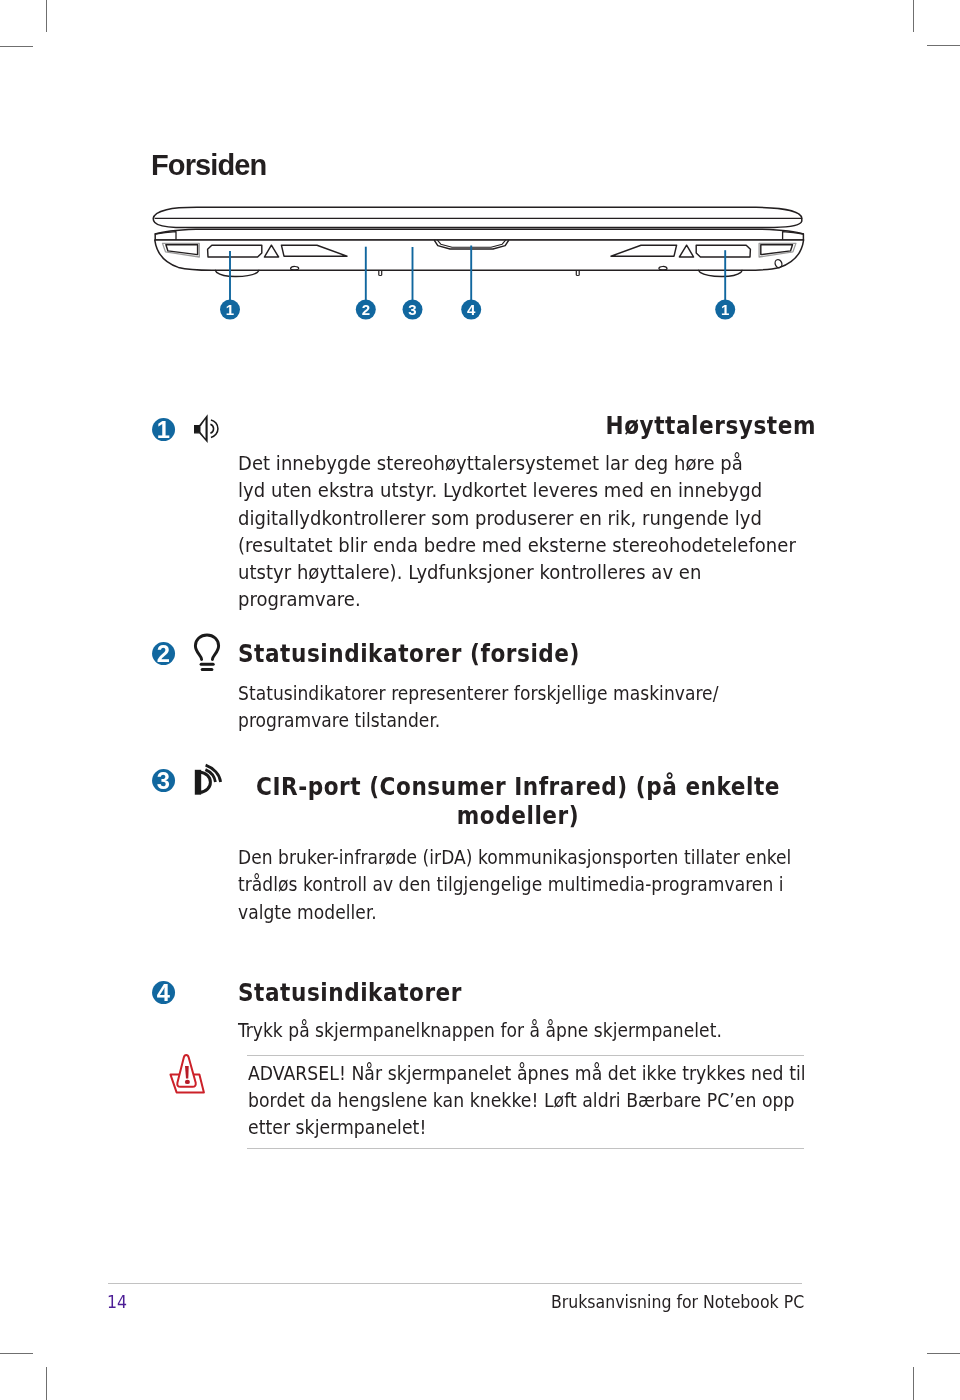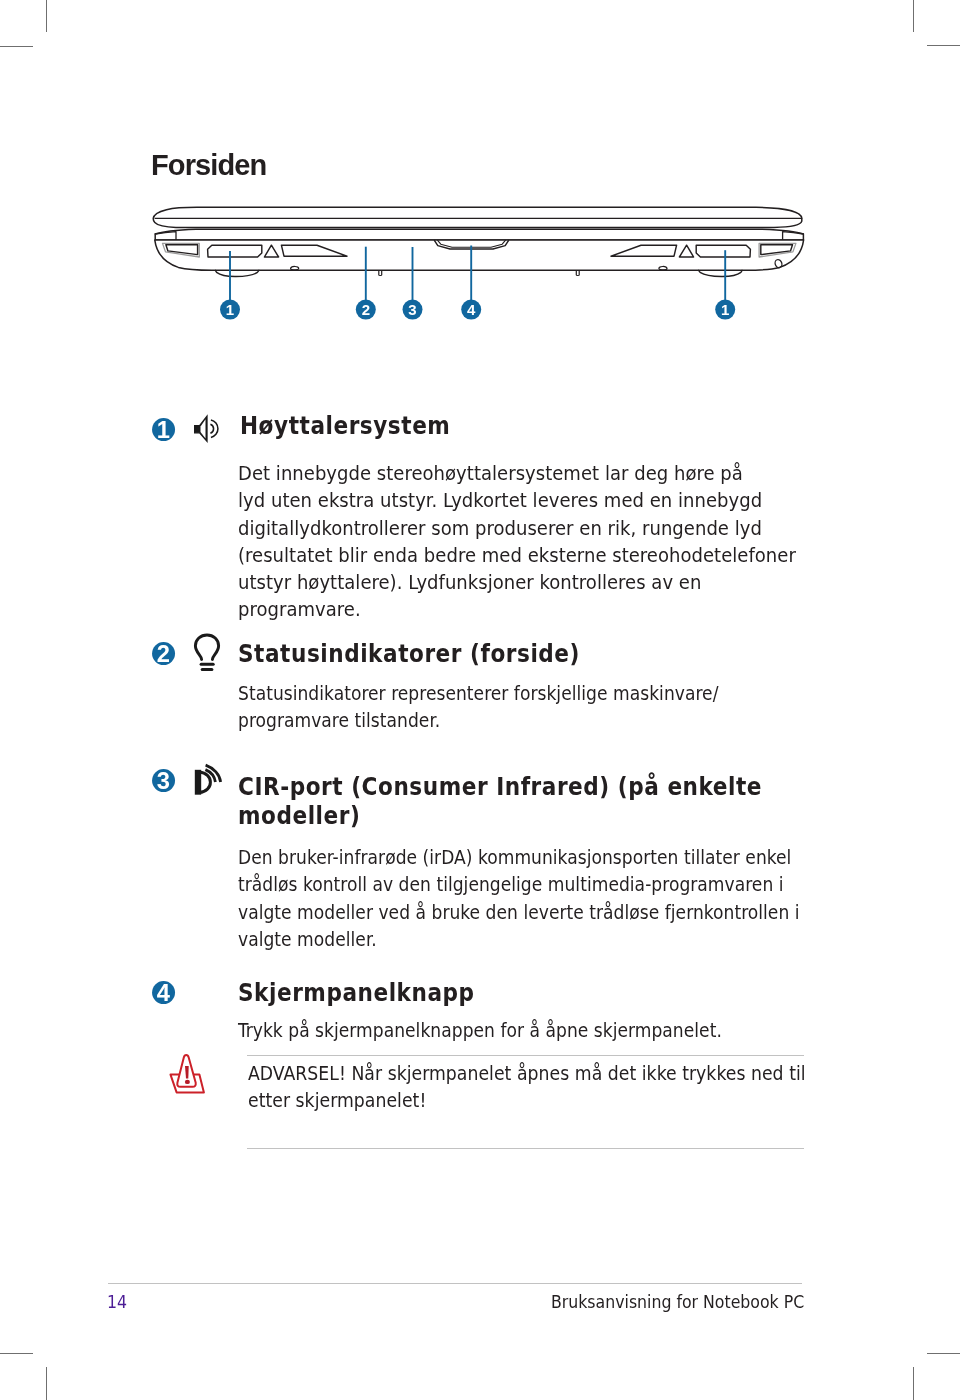--- a/index.html
+++ b/index.html
@@ -20,21 +20,21 @@
       line-height:28.5px;letter-spacing:0.55px;}
   .bd{position:absolute;font-size:19px;color:#231f20;
       font-family:"DejaVu Sans Condensed","DejaVu Sans",sans-serif;
       line-height:27.3px;letter-spacing:0.04px;}
   .ic{position:absolute;}
   .bullet{position:absolute;}
   .hd span,.bd span{display:block;white-space:pre;}
 
   .rule{position:absolute;height:1.3px;background:#c2c2c2;}
   .warn{font-size:19.2px;line-height:27.2px;}
-  .big{font-size:20px;margin-top:10px;}
+  .big{font-size:20px;}
 
   #pageno{position:absolute;left:107px;top:1292px;font-size:17.5px;color:#4c1d95;
           font-family:"DejaVu Sans Condensed","DejaVu Sans",sans-serif;}
   #footer-text{position:absolute;left:551px;top:1292px;font-size:17.5px;color:#231f20;
           font-family:"DejaVu Sans Condensed","DejaVu Sans",sans-serif;}
 </style>
 </head>
 <body>
 
 <div class="page">
@@ -122,21 +122,21 @@
     <text x="11.3" y="19.7" text-anchor="middle" font-family="Liberation Sans, sans-serif" font-size="23.7" font-weight="bold" fill="#ffffff">1</text>
   </svg>
   <svg class="ic" style="left:193px;top:414px;" width="30" height="30" viewBox="0 0 30 30">
     <path d="M14.0 2.2 L6.6 11.55 L1.66 11.55 L1.66 18.8 L6.6 18.8 L14.0 27.3 Z" fill="#1a1a1a" stroke="#1a1a1a" stroke-width="1.3" stroke-linejoin="miter"></path>
     <path d="M12.5 5.2 L7.5 12.4 L7.5 17.9 L12.5 24.4 Z" fill="#ffffff" stroke="none"></path>
     <g fill="none" stroke="#1a1a1a" stroke-width="1.55" stroke-linecap="butt">
       <path d="M17.4 10.2 A 4.85 4.85 0 0 1 17.4 19.3"></path>
       <path d="M17.9 6.0 A 8.9 8.9 0 0 1 17.9 23.4"></path>
     </g>
   </svg>
-  <div class="hd" style="left:240px;top:412px;width:560px;">Høyttalersystem</div>
+  <div class="hd" style="left:256px;top:412px;width:560px;text-align:right;">Høyttalersystem</div>
   <div class="bd big" style="left:238px;top:450px;width:560px;">
       <span>Det innebygde stereohøyttalersystemet lar deg høre på</span>
       <span>lyd uten ekstra utstyr. Lydkortet leveres med en innebygd</span>
       <span>digitallydkontrollerer som produserer en rik, rungende lyd</span>
       <span>(resultatet blir enda bedre med eksterne stereohodetelefoner</span>
       <span>utstyr høyttalere). Lydfunksjoner kontrolleres av en</span>
       <span>programvare.</span>
     </div>
 
   <svg class="bullet" style="left:152.2px;top:642.4px;" width="24" height="24" viewBox="0 0 24 24">
@@ -161,53 +161,53 @@
     <text x="11.3" y="19.7" text-anchor="middle" font-family="Liberation Sans, sans-serif" font-size="23.7" font-weight="bold" fill="#ffffff">3</text>
   </svg>
   <svg class="ic" style="left:192px;top:760px;" width="32" height="38" viewBox="0 0 32 38">
     <path d="M2.8 9.8 L9.2 9.8 L9.2 34.7 L2.8 34.7 Z" fill="#1a1a1a"></path>
     <path d="M7.4 12.0 C14.2 12.6 18.4 16.8 18.4 22.2 C18.4 27.6 14.2 31.9 7.4 32.6" fill="none" stroke="#1a1a1a" stroke-width="3.0"></path>
     <g fill="none" stroke="#1a1a1a" stroke-width="2.8" stroke-linecap="butt">
       <path d="M13.6 5.1 C21.8 8.0 27.8 14.8 28.6 22.0"></path>
       <path d="M13.4 9.6 C18.8 11.9 22.6 16.3 23.4 22.0"></path>
     </g>
   </svg>
-  <div class="hd" style="left:238px;top:773px;width:560px;">
+  <div class="hd" style="left:238px;top:773px;width:560px;text-align:center;">
       <span>CIR-port (Consumer Infrared) (på enkelte</span>
       <span>modeller)</span>
     </div>
   <div class="bd" style="left:238px;top:844px;width:585px;">
       <span>Den bruker-infrarøde (irDA) kommunikasjonsporten tillater enkel</span>
       <span>trådløs kontroll av den tilgjengelige multimedia-programvaren i</span>
-      <span>valgte modeller ved å bruke den leverte trådløse fjernkontrollen i</span>
       <span>valgte modeller.</span>
     </div>
 
   <svg class="bullet" style="left:152.2px;top:980.9px;" width="24" height="24" viewBox="0 0 24 24">
     <circle cx="11.55" cy="11.55" r="11.5" fill="#11679f"></circle>
     <text x="11.3" y="19.7" text-anchor="middle" font-family="Liberation Sans, sans-serif" font-size="23.7" font-weight="bold" fill="#ffffff">4</text>
   </svg>
-  <div class="hd" style="left:238px;top:979px;width:560px;">Skjermpanelknapp</div>
+  <div class="hd" style="left:238px;top:979px;width:560px;">Statusindikatorer</div>
   <div class="bd" style="left:238px;top:1017px;width:560px;">
       <span>Trykk på skjermpanelknappen for å åpne skjermpanelet.</span>
     </div>
 
   <div class="rule" style="left:246.5px;top:1055px;width:557px;"></div>
   <svg class="ic" style="left:163px;top:1053px;" width="46" height="42" viewBox="0 0 46 42">
     <g fill="#ffffff" stroke="#cc2129" stroke-width="2.0" stroke-linejoin="round" stroke-linecap="round">
       <path d="M16.6 21.6 L7.5 21.6 L13.6 39.4 L40.9 39.4 L36.4 21.6 L30.6 21.6"></path>
       <path d="M23.2 2.0 C24.5 2.0 25.3 2.9 25.7 4.4 L32.7 29.8 C33.1 32.6 31.8 33.8 29.6 33.8 L17.4 33.8 C15.0 33.8 13.9 32.6 14.4 29.8 L20.8 4.4 C21.2 2.9 21.9 2.0 23.2 2.0 Z"></path>
     </g>
     <g fill="#b51b27">
       <path d="M22.0 12.9 L25.7 12.9 L25.3 25.4 L23.0 25.4 Z"></path>
       <ellipse cx="24.4" cy="28.9" rx="2.5" ry="2.2"></ellipse>
     </g>
   </svg>
   <div class="bd warn" style="left:248px;top:1060px;width:580px;">
       <span>ADVARSEL! Når skjermpanelet åpnes må det ikke trykkes ned til</span>
+      <span>bordet da hengslene kan knekke! Løft aldri Bærbare PC’en opp</span>
       <span>etter skjermpanelet!</span>
     </div>
   <div class="rule" style="left:246.5px;top:1148px;width:557px;"></div>
 
   <div id="pageno">14</div>
   <div id="footer-text">Bruksanvisning for Notebook PC</div>
   <div class="rule" style="left:108px;top:1283px;width:694px;"></div>
 
 </div>
 

